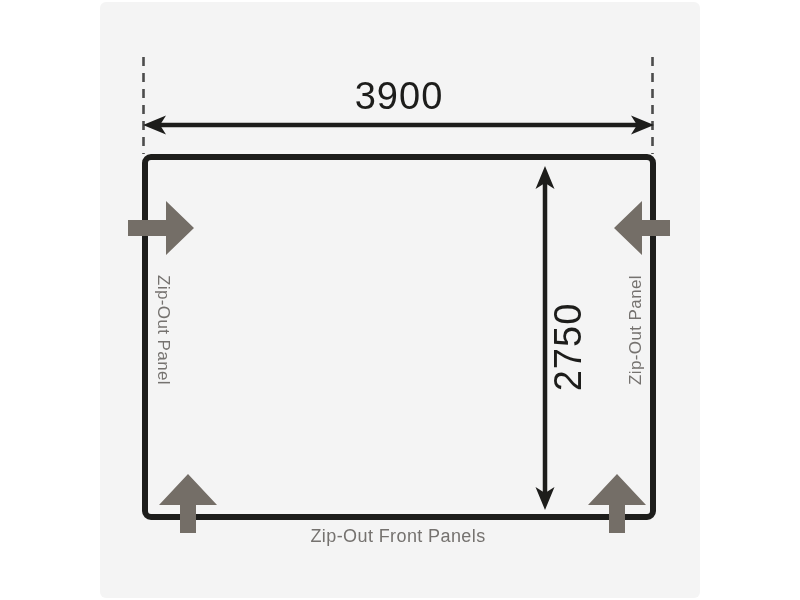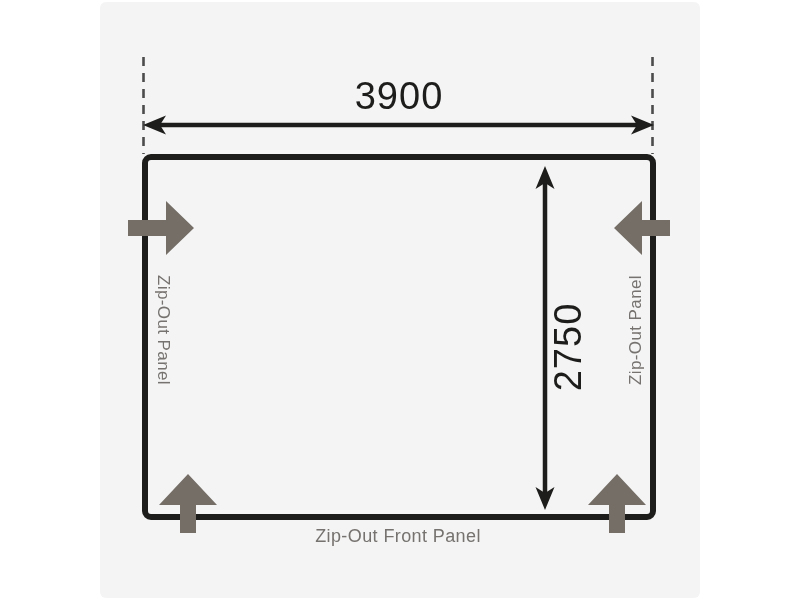--- a/index.html
+++ b/index.html
@@ -91,15 +91,15 @@
   </svg>
 
   <div class="label dim-label" style="left:399px; top:96px;">3900</div>
 
   <div class="label dim-label rot-ccw" style="left:568px; top:347px;">2750</div>
 
   <div class="label panel-label rot-cw" style="left:163px; top:330px;">Zip-Out Panel</div>
 
   <div class="label panel-label rot-ccw" style="left:636px; top:330px;">Zip-Out Panel</div>
 
-  <div class="label front-label" style="left:398px; top:536px;">Zip-Out Front Panel</div>
+  <div class="label front-label" style="left:398px; top:536px;">Zip-Out Front Panels</div>
 
 </div>
 
 </body></html>

